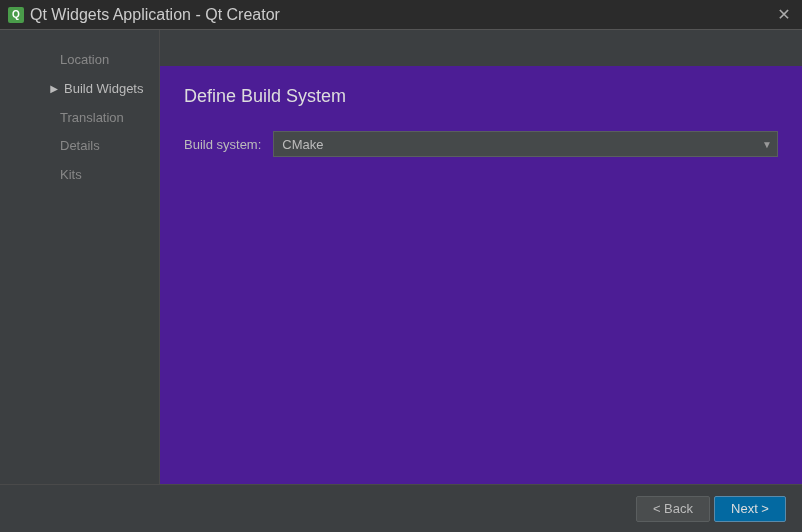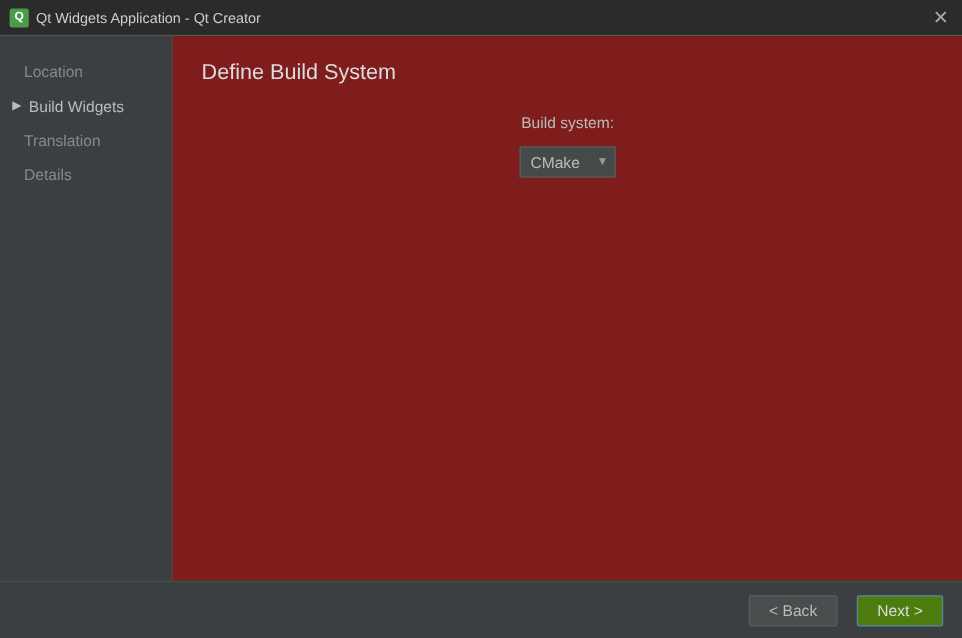--- a/index.html
+++ b/index.html
@@ -43,21 +43,21 @@
       align-items: center;
       justify-content: center;
       font-size: 10px;
       color: white;
       font-weight: bold;
       flex-shrink: 0;
     }
 
     .title-bar-title {
       color: #cccccc;
-      font-size: 12px;
+      font-size: 16px;
     }
 
     .title-bar-close {
       width: 20px;
       height: 20px;
       display: flex;
       align-items: center;
       justify-content: center;
       cursor: pointer;
       color: #aaa;
@@ -67,25 +67,26 @@
 
     
     .main-content {
       display: flex;
       flex: 1;
       overflow: hidden;
     }
 
     
     .sidebar {
-      width: 144px;
+      width: 120px;
       background: #3c3f41;
       padding: 16px 0;
       flex-shrink: 0;
       border-right: 1px solid #4a4a4a;
+      margin-left: 40px;
     }
 
     .sidebar-item {
       display: flex;
       align-items: center;
       padding: 4px 12px 4px 20px;
       cursor: pointer;
       color: #888888;
       font-size: 13px;
       line-height: 1.6;
@@ -107,36 +108,36 @@
       align-items: center;
       justify-content: center;
       margin-right: 4px;
       color: #bbbbbb;
       font-size: 10px;
     }
 
     
     .content-panel {
       flex: 1;
-      background: #7f1d1d;
+      background: #4c1d95;
       padding: 20px 24px;
+      margin-top: 36px;
     }
 
     .content-title {
       font-size: 18px;
       color: #dddddd;
       font-weight: normal;
       margin-bottom: 24px;
     }
 
     .form-row {
       display: flex;
       align-items: center;
       gap: 12px;
-      flex-direction: column;
     }
 
     .form-label {
       color: #bbbbbb;
       font-size: 13px;
       white-space: nowrap;
     }
 
     
     .dropdown-wrapper {
@@ -171,41 +172,41 @@
 
     
     .bottom-bar {
       height: 48px;
       background: #3c3f41;
       border-top: 1px solid #4a4a4a;
       display: flex;
       align-items: center;
       justify-content: flex-end;
       padding: 0 16px;
-      gap: 16px;
+      gap: 4px;
       flex-shrink: 0;
     }
 
     .btn {
       background: #4a4d4e;
       border: 1px solid #5a5e5f;
       color: #bbbbbb;
       font-size: 13px;
       padding: 4px 16px;
       height: 26px;
       cursor: pointer;
       display: flex;
       align-items: center;
       justify-content: center;
       min-width: 72px;
       border-radius: 2px;
     }
 
     .btn-next {
-      background: #4d7c0f;
+      background: #0369a1;
       border-color: #5a8aaa;
       color: #dddddd;
     }
   </style>
 </head>
 <body>
 
 <div class="title-bar">
   <div class="title-bar-left">
     <div class="title-bar-icon">
@@ -224,20 +225,23 @@
     </div>
     <div class="sidebar-item active has-arrow">
       <span class="sidebar-arrow">▶</span>
       <span>Build Widgets</span>
     </div>
     <div class="sidebar-item">
       <span>Translation</span>
     </div>
     <div class="sidebar-item">
       <span>Details</span>
+    </div>
+    <div class="sidebar-item">
+      <span>Kits</span>
     </div>
   </div>
 
   <div class="content-panel">
     <div class="content-title">Define Build System</div>
 
     <div class="form-row">
       <label class="form-label">Build system:</label>
       <div class="dropdown-wrapper">
         <select class="dropdown-select">

